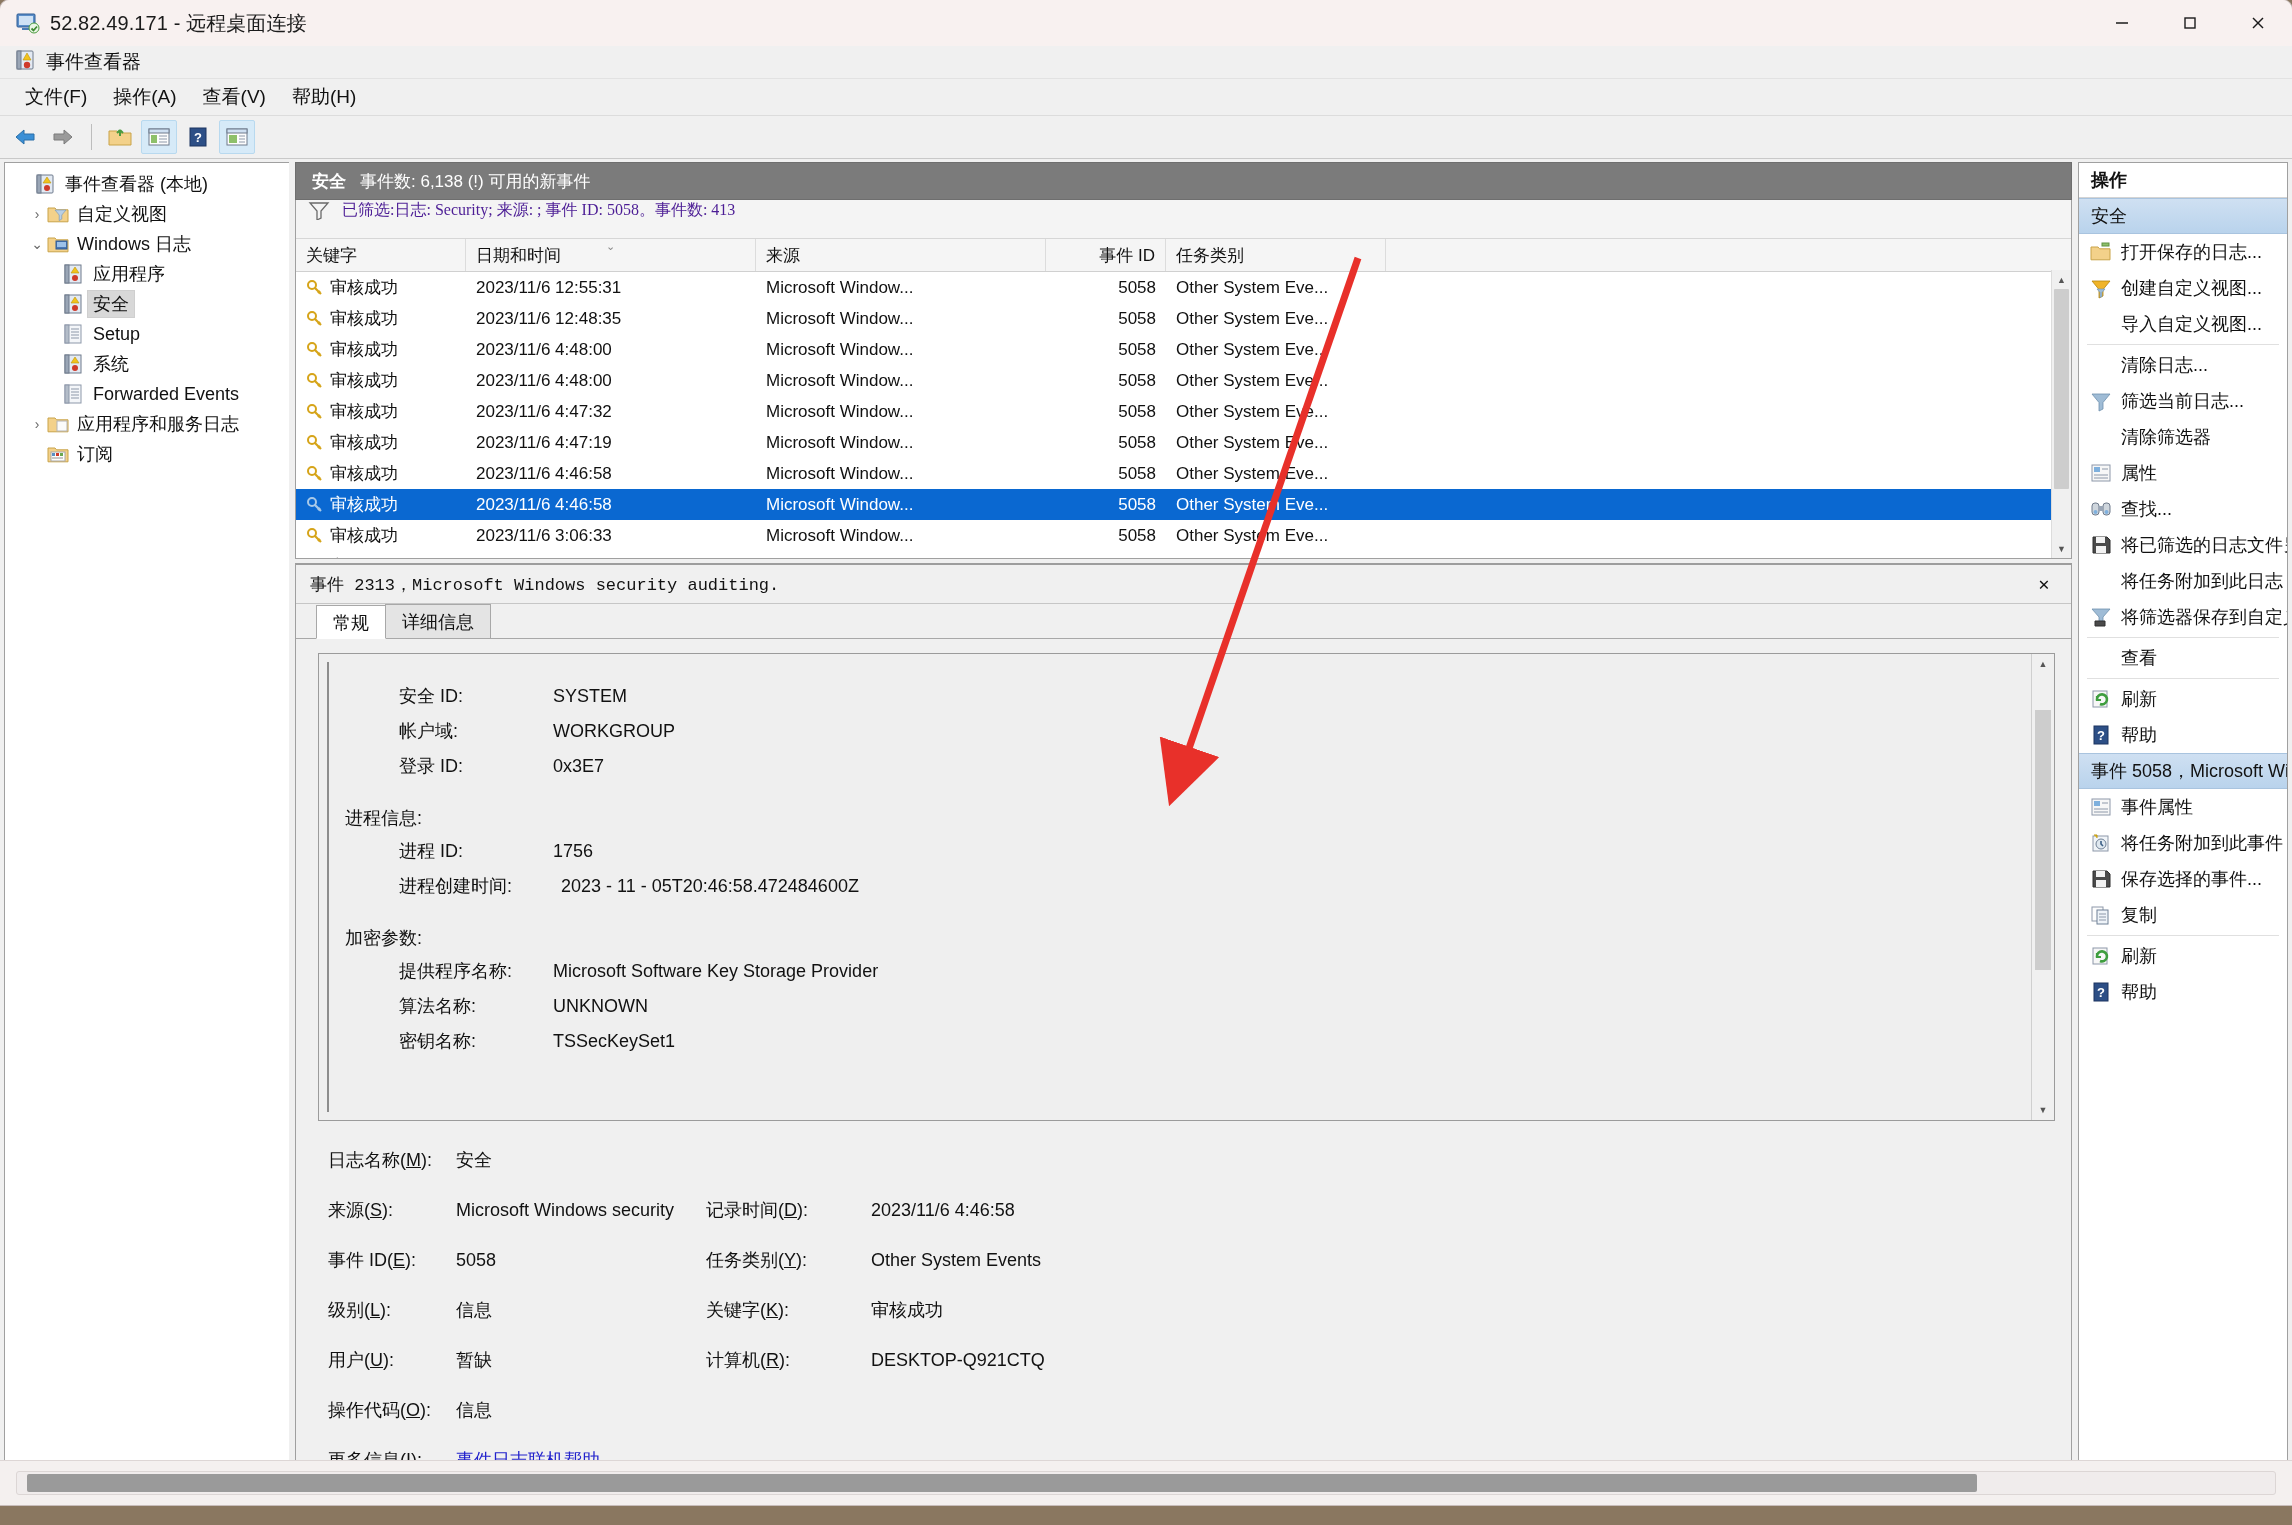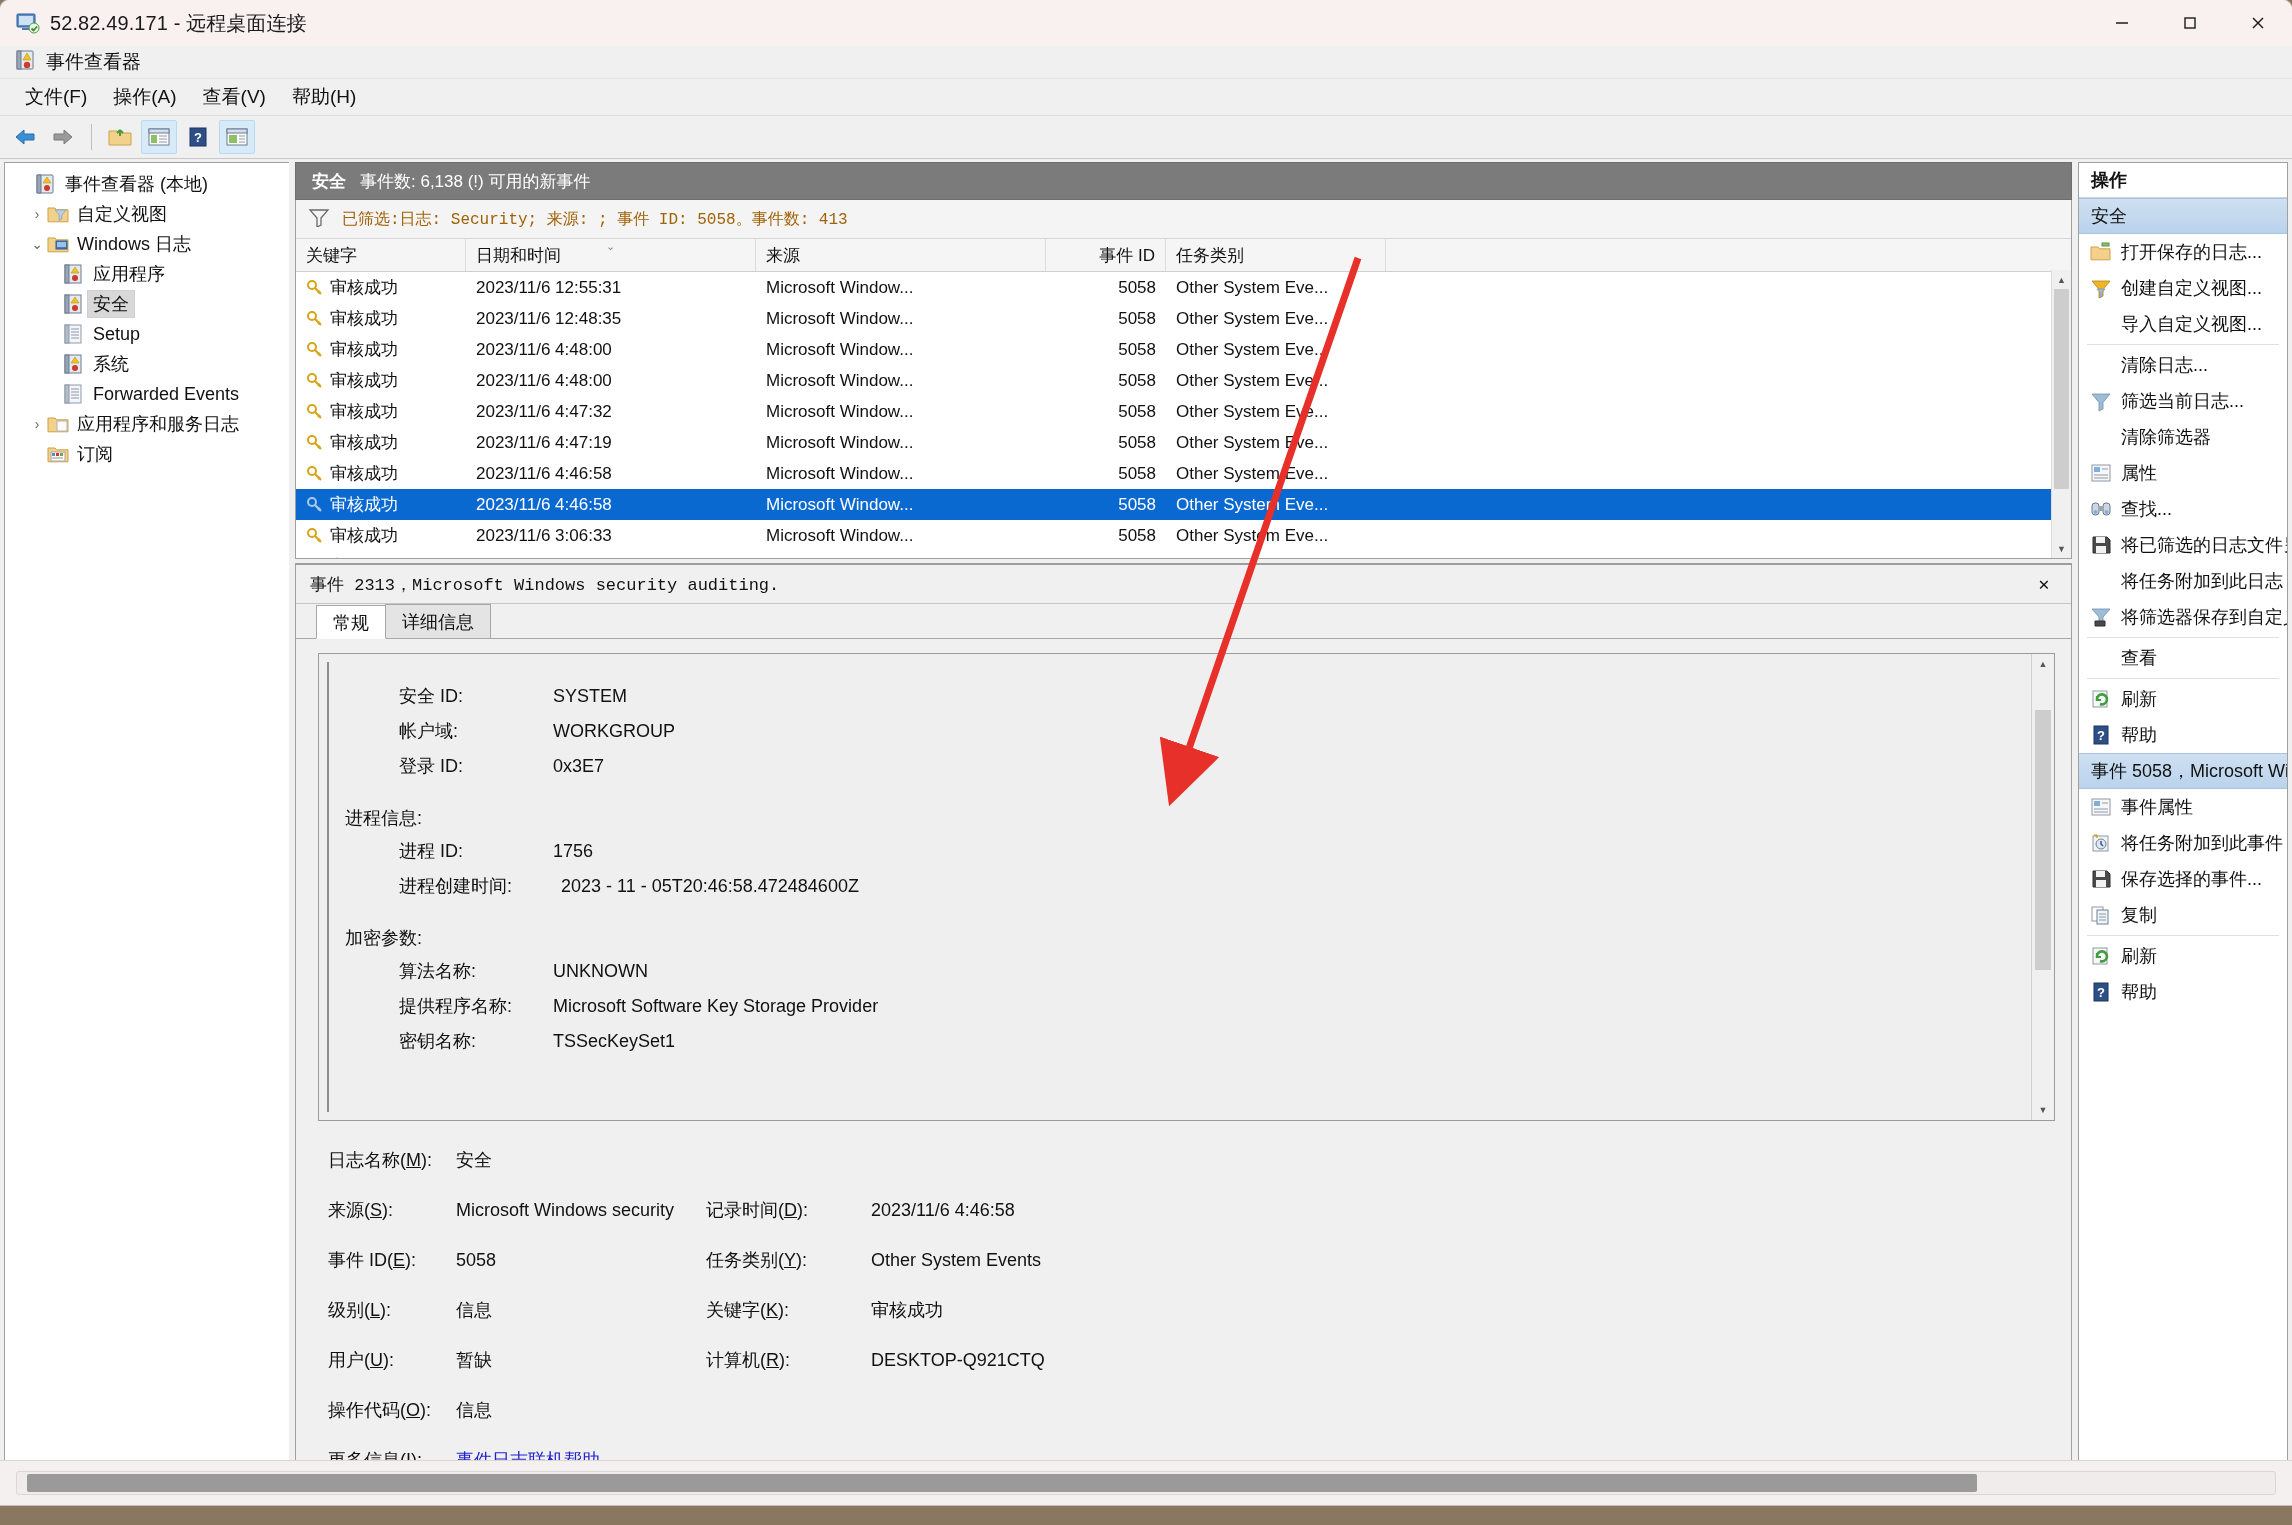--- a/index.html
+++ b/index.html
@@ -160,28 +160,28 @@
   .events-box {
     border: 1px solid #a0a0a0;
     border-top: none;
     background: #fff;
     display: flex; flex-direction: column;
     height: 358px;
     position: relative;
   }
   .filter-bar {
     height: 38px;
-    display: flex; align-items: center;
+    display: flex; 
     background: #f4f4f4;
     border-bottom: 1px solid #d6d6d6;
     padding-left: 12px;
     gap: 12px;
     font-size: 16px;
-    font-family: Liberation Mono, monospace;
-    color: #a16207;
+    font-family: Liberation Serif, serif;
+    color: #4c1d95;
   }
   .grid-header {
     display: flex;
     height: 32px;
     background: #f5f5f5;
     border-bottom: 1px solid #d0d0d0;
     font-size: 17px;
     color: #111;
     position: relative;
   }
@@ -884,26 +884,26 @@
                       <span class="k">进程创建时间:</span>
                       <span class="v" style="padding-left:8px">2023  -  11  -  05T20:46:58.472484600Z</span>
                     </div>
                   </div>
 
                   <div style="height:18px"></div>
 
                   <div class="msg-section">
                     <div class="msg-sec-title">加密参数:</div>
                     <div class="kv">
+                      <span class="k">提供程序名称:</span>
+                      <span class="v">Microsoft Software Key Storage Provider</span>
+                    </div>
+                    <div class="kv">
                       <span class="k">算法名称:</span>
                       <span class="v">UNKNOWN</span>
-                    </div>
-                    <div class="kv">
-                      <span class="k">提供程序名称:</span>
-                      <span class="v">Microsoft Software Key Storage Provider</span>
                     </div>
                     <div class="kv">
                       <span class="k">密钥名称:</span>
                       <span class="v">TSSecKeySet1</span>
                     </div>
                   </div>
                 </div>
 
                 <div class="msg-scroll">
                   <div class="ms-arrow">▲</div>

